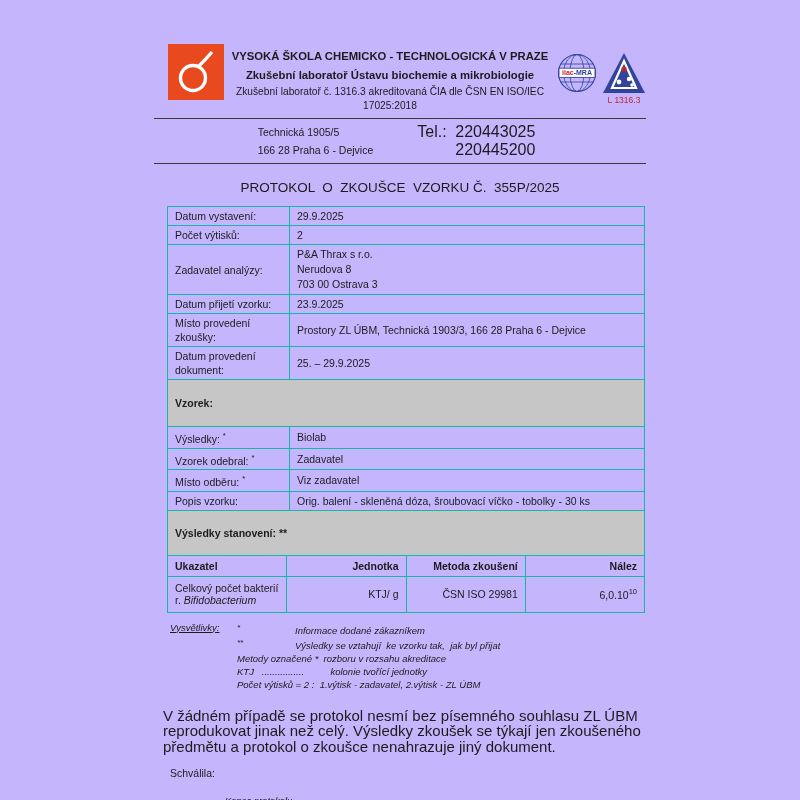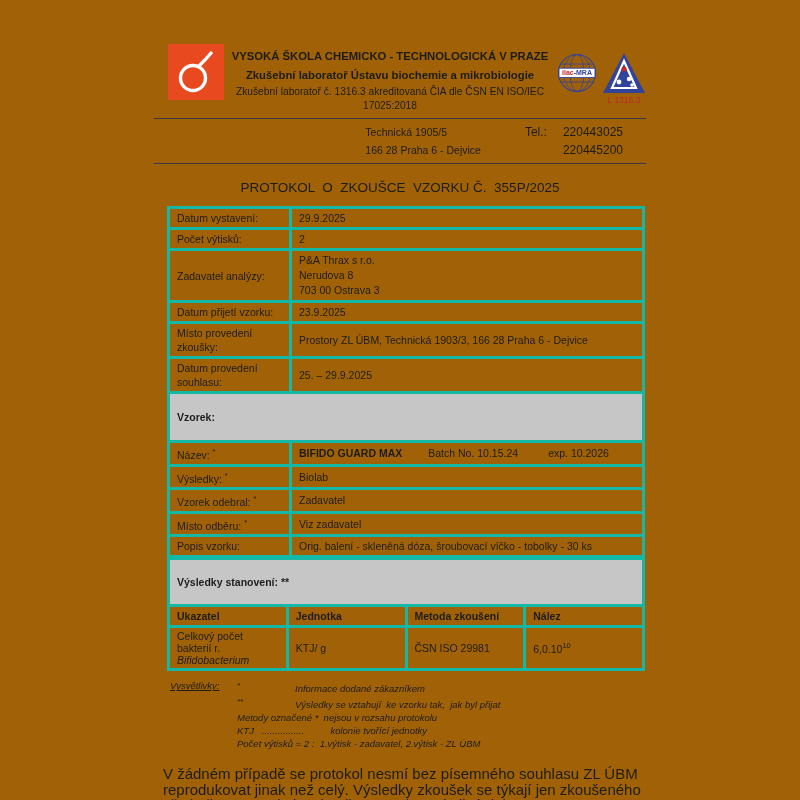--- a/index.html
+++ b/index.html
@@ -1,54 +1,54 @@
 <!DOCTYPE html>
 <html><head>
 <meta charset="utf-8">
 <style>
   * { margin:0; padding:0; box-sizing:border-box; }
   html,body { width:800px; height:800px; background:#fff; }
   body { font-family:"Liberation Sans", sans-serif; color:#1c1c1c; }
-  .page { position:relative; width:800px; height:800px; background:#a16207; overflow:hidden; }
+  .page { position:relative; width:800px; height:800px; background:#c4b5fd; overflow:hidden; }
   .content { position:absolute; left:154px; top:0; width:492px; }
 
   
   .hdr { display:flex; align-items:flex-start; margin-top:42px; }
   .logo-box { width:56px; height:56px; flex:none; margin-left:14px; margin-top:2px; }
   .hdr-text { flex:1; text-align:center; padding-top:6px; }
   .hdr-line1 { font-weight:bold; font-size:11.3px; line-height:16px; }
   .hdr-line2 { font-weight:bold; font-size:11.3px; line-height:16px; margin-top:3px; }
   .hdr-line3 { font-size:10.2px; line-height:14px; margin-top:2px; }
   .hdr-logos { flex:none; display:flex; align-items:flex-start; gap:4px; margin-top:10px; }
 
   .rule { border-top:1.6px solid #3a3a3a; margin-top:5px; }
   .rule2 { border-top:1.6px solid #3a3a3a; }
 
   
-  .addr-row { display:flex; justify-content:flex-end; padding:4px 2px 4px 16px; }
+  .addr-row { display:flex; justify-content:center; padding:4px 2px 4px 16px; }
   .addr-left div { font-size:10.5px; line-height:18px; }
-  .tel-grid { display:grid; grid-template-columns:38px auto; font-size:12px; line-height:18px; padding-right:21px;margin-left:44px; }
+  .tel-grid { display:grid; grid-template-columns:38px auto; font-size:16px; line-height:18px; padding-right:21px;margin-left:44px; }
 
   .doc-title { text-align:center; font-weight:normal; font-size:13.5px; margin:16px 0 11px 0; white-space:pre; }
 
   
   table { border-collapse:collapse; margin-left:13px; width:478px; table-layout:fixed; }
-  td,th { border:3px solid #14b8a6; font-size:10.5px; padding:2px 7px; vertical-align:middle; text-align:left; font-weight:normal; }
+  td,th { border:1px solid #14b8a6; font-size:10.5px; padding:2px 7px; vertical-align:middle; text-align:left; font-weight:normal; }
   .info-table td { height:19px; line-height:14px; }
   td.lbl { width:122px; }
   td.multiline { white-space:pre-line; line-height:15px; }
   .sec-hdr td { background:#c6c6c6; font-weight:bold; height:15px; padding:16px 7px; }
   sup.mark { font-size:7.5px; vertical-align:super; }
   .name-val b { margin-right:26px; }
   .name-val .batch { margin-right:30px; }
 
   .res-table { margin-top:-1px; }
   .res-table th { font-weight:bold; height:21px; }
   .res-table td.data { height:36px; }
-  .c { text-align:left; }
+  .c { text-align:right; }
   .col-ind { width:193px; } .col-unit { width:55px; } .col-met { width:125px; } .col-res { width:104px; }
   .ital { font-style:italic;text-align:right; }
   sup.exp { font-size:7.5px; }
 
   
   .foot { display:flex; margin:9px 0 0 16px; font-size:9.5px; font-style:italic; }
   .foot-label { width:67px; flex:none; text-decoration:underline; }
   .foot-lines div { line-height:12.8px; white-space:pre; }
   .fmark { display:inline-block; width:58px; }
   .fmark sup { font-size:8px; }
@@ -141,31 +141,25 @@
         </tr>
         <tr>
           <td class="lbl">Datum přijetí vzorku:</td>
           <td>23.9.2025</td>
         </tr>
         <tr>
           <td class="lbl">Místo provedení zkoušky:</td>
           <td>Prostory ZL ÚBM, Technická 1903/3, 166 28  Praha 6 - Dejvice</td>
         </tr>
         <tr>
-          <td class="lbl">Datum provedení souhlasu:</td>
+          <td class="lbl">Datum provedení dokument:</td>
           <td>25. – 29.9.2025</td>
         </tr>
         <tr class="sec-hdr">
           <td colspan="2">Vzorek:</td>
-        </tr>
-        <tr>
-          <td class="lbl"><span>Název:</span> <sup class="mark">*</sup></td>
-          <td class="name-val">
-            <b>BIFIDO GUARD MAX</b><span class="batch">Batch No. 10.15.24</span><span>exp. 10.2026</span>
-          </td>
         </tr>
         <tr>
           <td class="lbl"><span>Výsledky:</span> <sup class="mark">*</sup></td>
           <td>Biolab</td>
         </tr>
         <tr>
           <td class="lbl"><span>Vzorek odebral:</span> <sup class="mark">*</sup></td>
           <td>Zadavatel</td>
         </tr>
         <tr>
@@ -197,21 +191,21 @@
           <td class="data c"><span>6,0.10</span><sup class="exp">10</sup></td>
         </tr>
       </tbody>
     </table>
 
     <div class="foot">
       <div class="foot-label">Vysvětlivky:</div>
       <div class="foot-lines">
         <div><span class="fmark"><sup>*</sup></span><span>Informace dodané zákazníkem</span></div>
         <div><span class="fmark"><sup>**</sup></span><span>Výsledky se vztahují  ke vzorku tak,  jak byl přijat</span></div>
-        <div>Metody označené *  nejsou v rozsahu protokolu</div>
+        <div>Metody označené *  rozboru v rozsahu akreditace</div>
         <div>KTJ   ................          kolonie tvořící jednotky</div>
         <div>Počet výtisků = 2 :  1.výtisk - zadavatel, 2.výtisk - ZL ÚBM</div>
       </div>
     </div>
 
     <div class="legal">V žádném případě se protokol nesmí bez písemného souhlasu ZL ÚBM reprodukovat jinak než celý. Výsledky zkoušek se týkají jen zkoušeného předmětu a protokol o zkoušce nenahrazuje jiný dokument.</div>
 
     <div class="approve">
       <div>Schválila:</div>
     </div>

